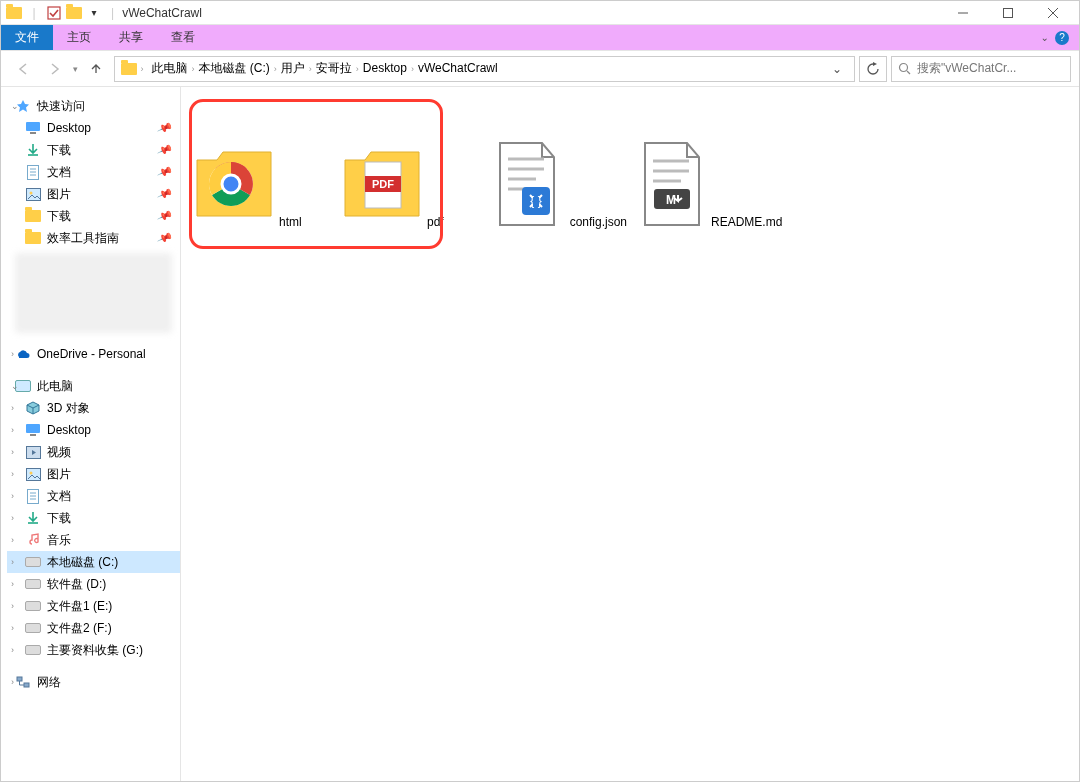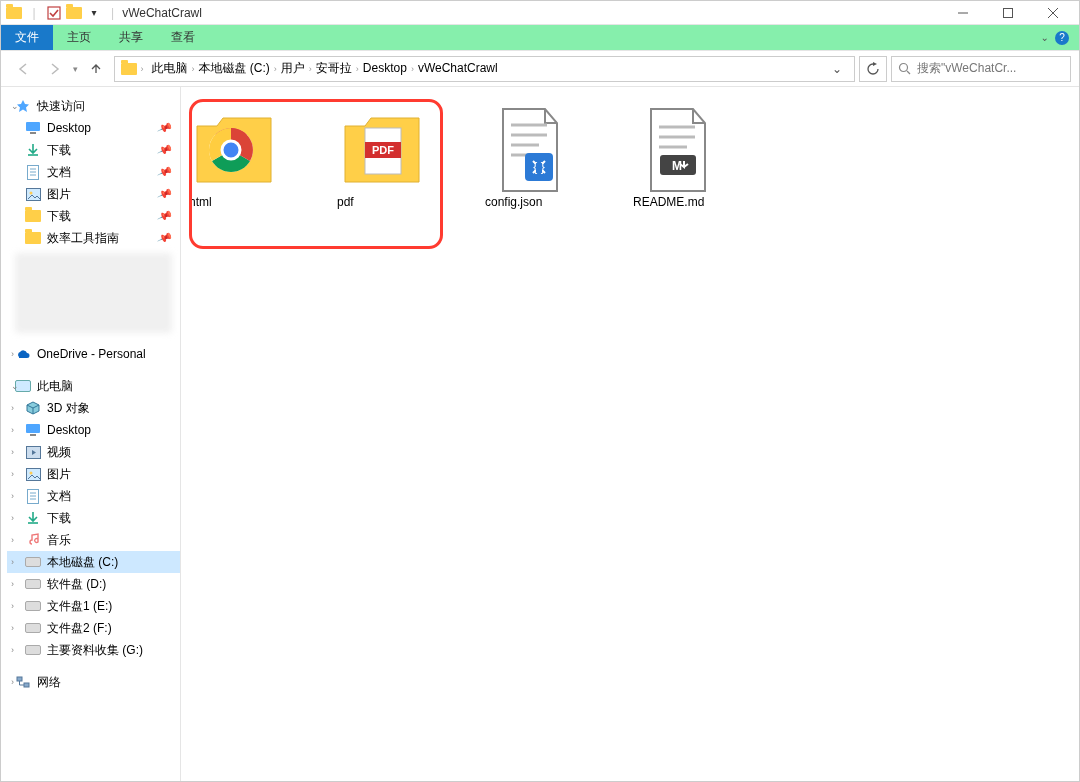--- a/index.html
+++ b/index.html
@@ -29,21 +29,21 @@
     align-items: center;
     gap: 2px;
   }
   .qat-icon { width: 18px; height:18px; display:flex; align-items:center; justify-content:center;}
   .title-txt { margin-left: 8px; color:#333;}
   .win-controls { margin-left:auto; display:flex; }
   .win-btn { width:45px; height:24px; display:flex; align-items:center; justify-content:center; color:#555;}
   
   .ribbon {
     height: 26px;
-    background: #86efac;
+    background: #f0abfc;
     display:flex;
     align-items:stretch;
     border-bottom:1px solid #e5e5e5;
   }
   .ribbon-tab {
     padding: 4px 14px;
     display:flex;
     align-items:center;
     color:#333;
   }
@@ -119,22 +119,21 @@
   .items-grid {
     display:flex;
     flex-wrap:wrap;
     gap: 6px;
     align-content:flex-start;
   }
   .file-item {
     width: 142px;
     height: 130px;
     display:flex;
-    flex-direction:column;
-    align-items:flex-start;
+    align-items:flex-end;
     justify-content:flex-start;
     padding-top:6px;
   }
   .file-icon {
     width:90px; height:90px; display:flex; align-items:center; justify-content:center;
   }
   .file-label { text-align:center; max-width:130px; word-wrap:break-word;}
   .highlight-box {
     position:absolute;
     border:3px solid #ff3b30;

